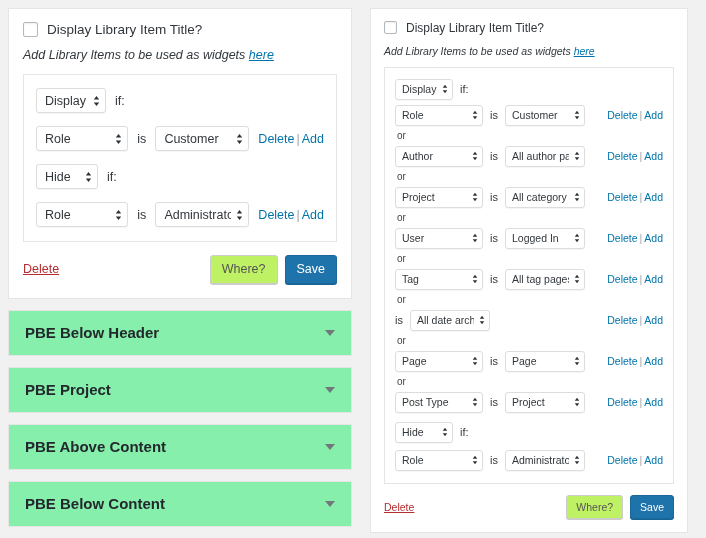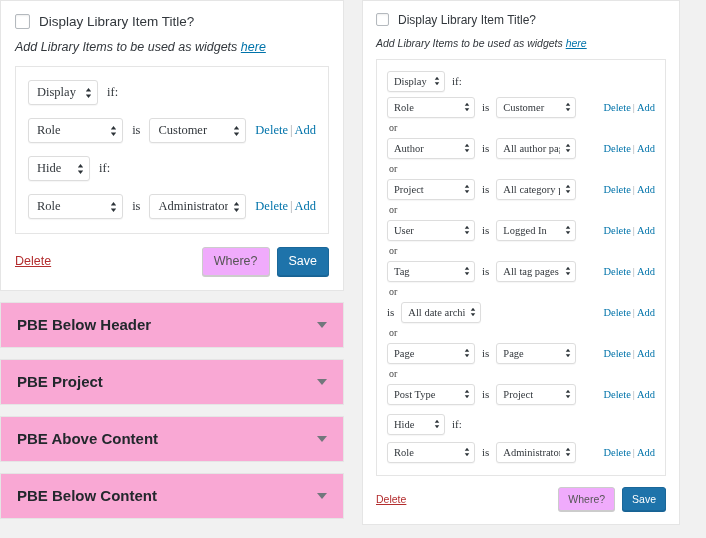--- a/index.html
+++ b/index.html
@@ -16,20 +16,21 @@
     overflow: hidden;
     position: relative;
   }
 
   .stage {
     position: absolute;
     inset: 0;
     display: flex;
     align-items: flex-start;
     gap: 18px;
+    padding: 8px;
     box-sizing: border-box;
   }
 
   .col {
     display: flex;
     flex-direction: column;
     gap: 11px;
   }
   .col-left  { width: 344px; flex: 0 0 344px; }
   .col-right { width: 318px; flex: 0 0 318px; }
@@ -84,21 +85,20 @@
     text-decoration: underline;
     font-style: italic;
   }
 
   
   .rules {
     border: 1px solid #e5e5e5;
     background: #fff;
     padding: 13px 12px 14px 12px;
     box-sizing: border-box;
-    font-family: Liberation Serif, serif;
   }
   .card-right .rules { padding: 11px 10px 12px 10px; }
 
   .rule-row {
     display: flex;
     align-items: center;
     gap: 9px;
     margin-bottom: 13px;
   }
   .card-right .rule-row { margin-bottom: 5px; gap: 7px; }
@@ -209,35 +209,35 @@
     line-height: 1;
     padding: 7px 11px;
     border-radius: 3px;
     box-sizing: border-box;
     cursor: pointer;
     white-space: nowrap;
   }
   .card-right .btn { font-size: 10.5px; padding: 6px 9px; }
 
   .btn-secondary {
-    background: #f0abfc;
+    background: #bef264;
     border: 1px solid #ccc;
     color: #555;
     box-shadow: 0 1px 0 #ccc;
   }
   .btn-primary {
     background: #1e73aa;
     border: 1px solid #1a6799;
     color: #fff;
     box-shadow: 0 1px 0 #176294;
   }
 
   
   .accordion {
-    background: #f9a8d4;
+    background: #86efac;
     border: 1px solid #e5e5e5;
     height: 46px;
     display: flex;
     align-items: center;
     padding: 0 16px;
     box-sizing: border-box;
   }
   .acc-title {
     font-size: 15px;
     font-weight: bold;

